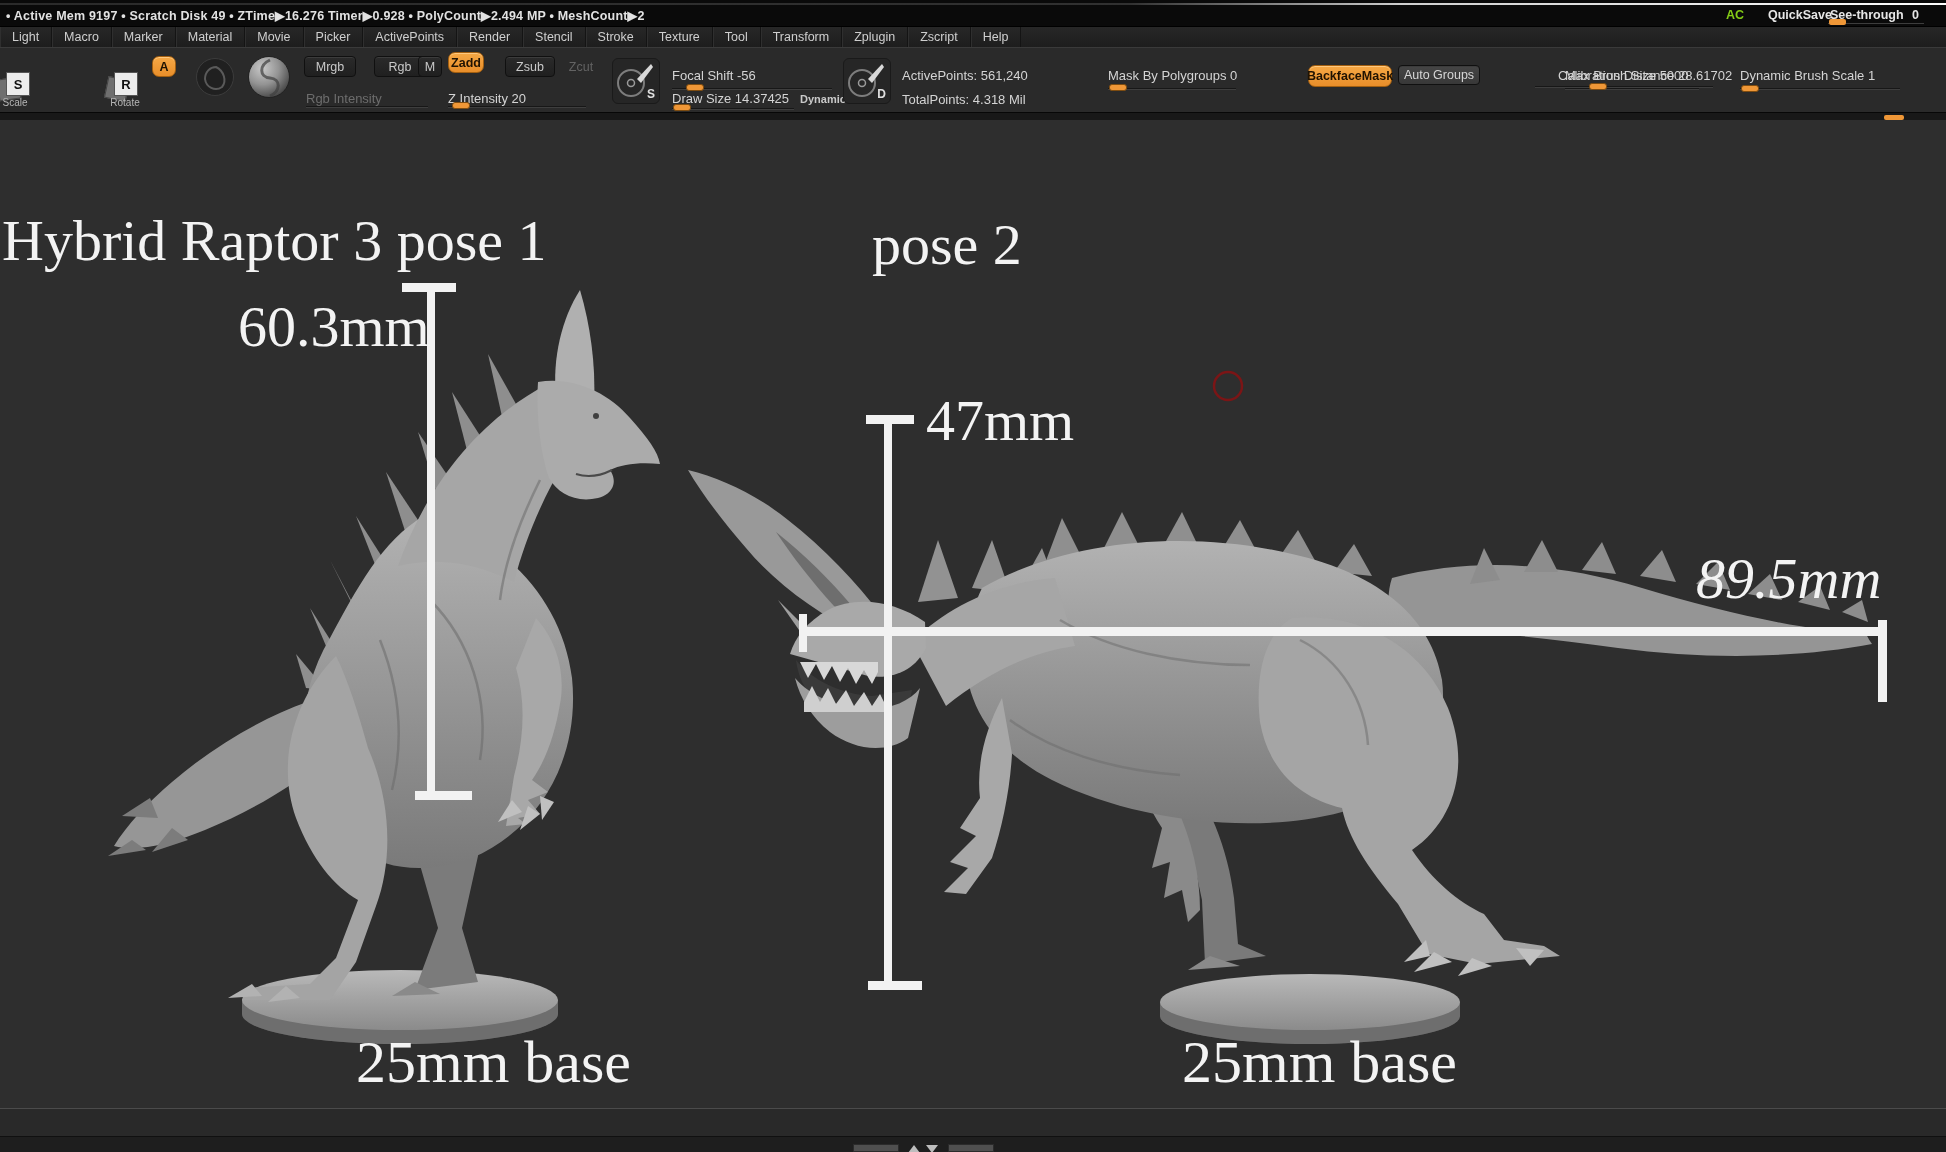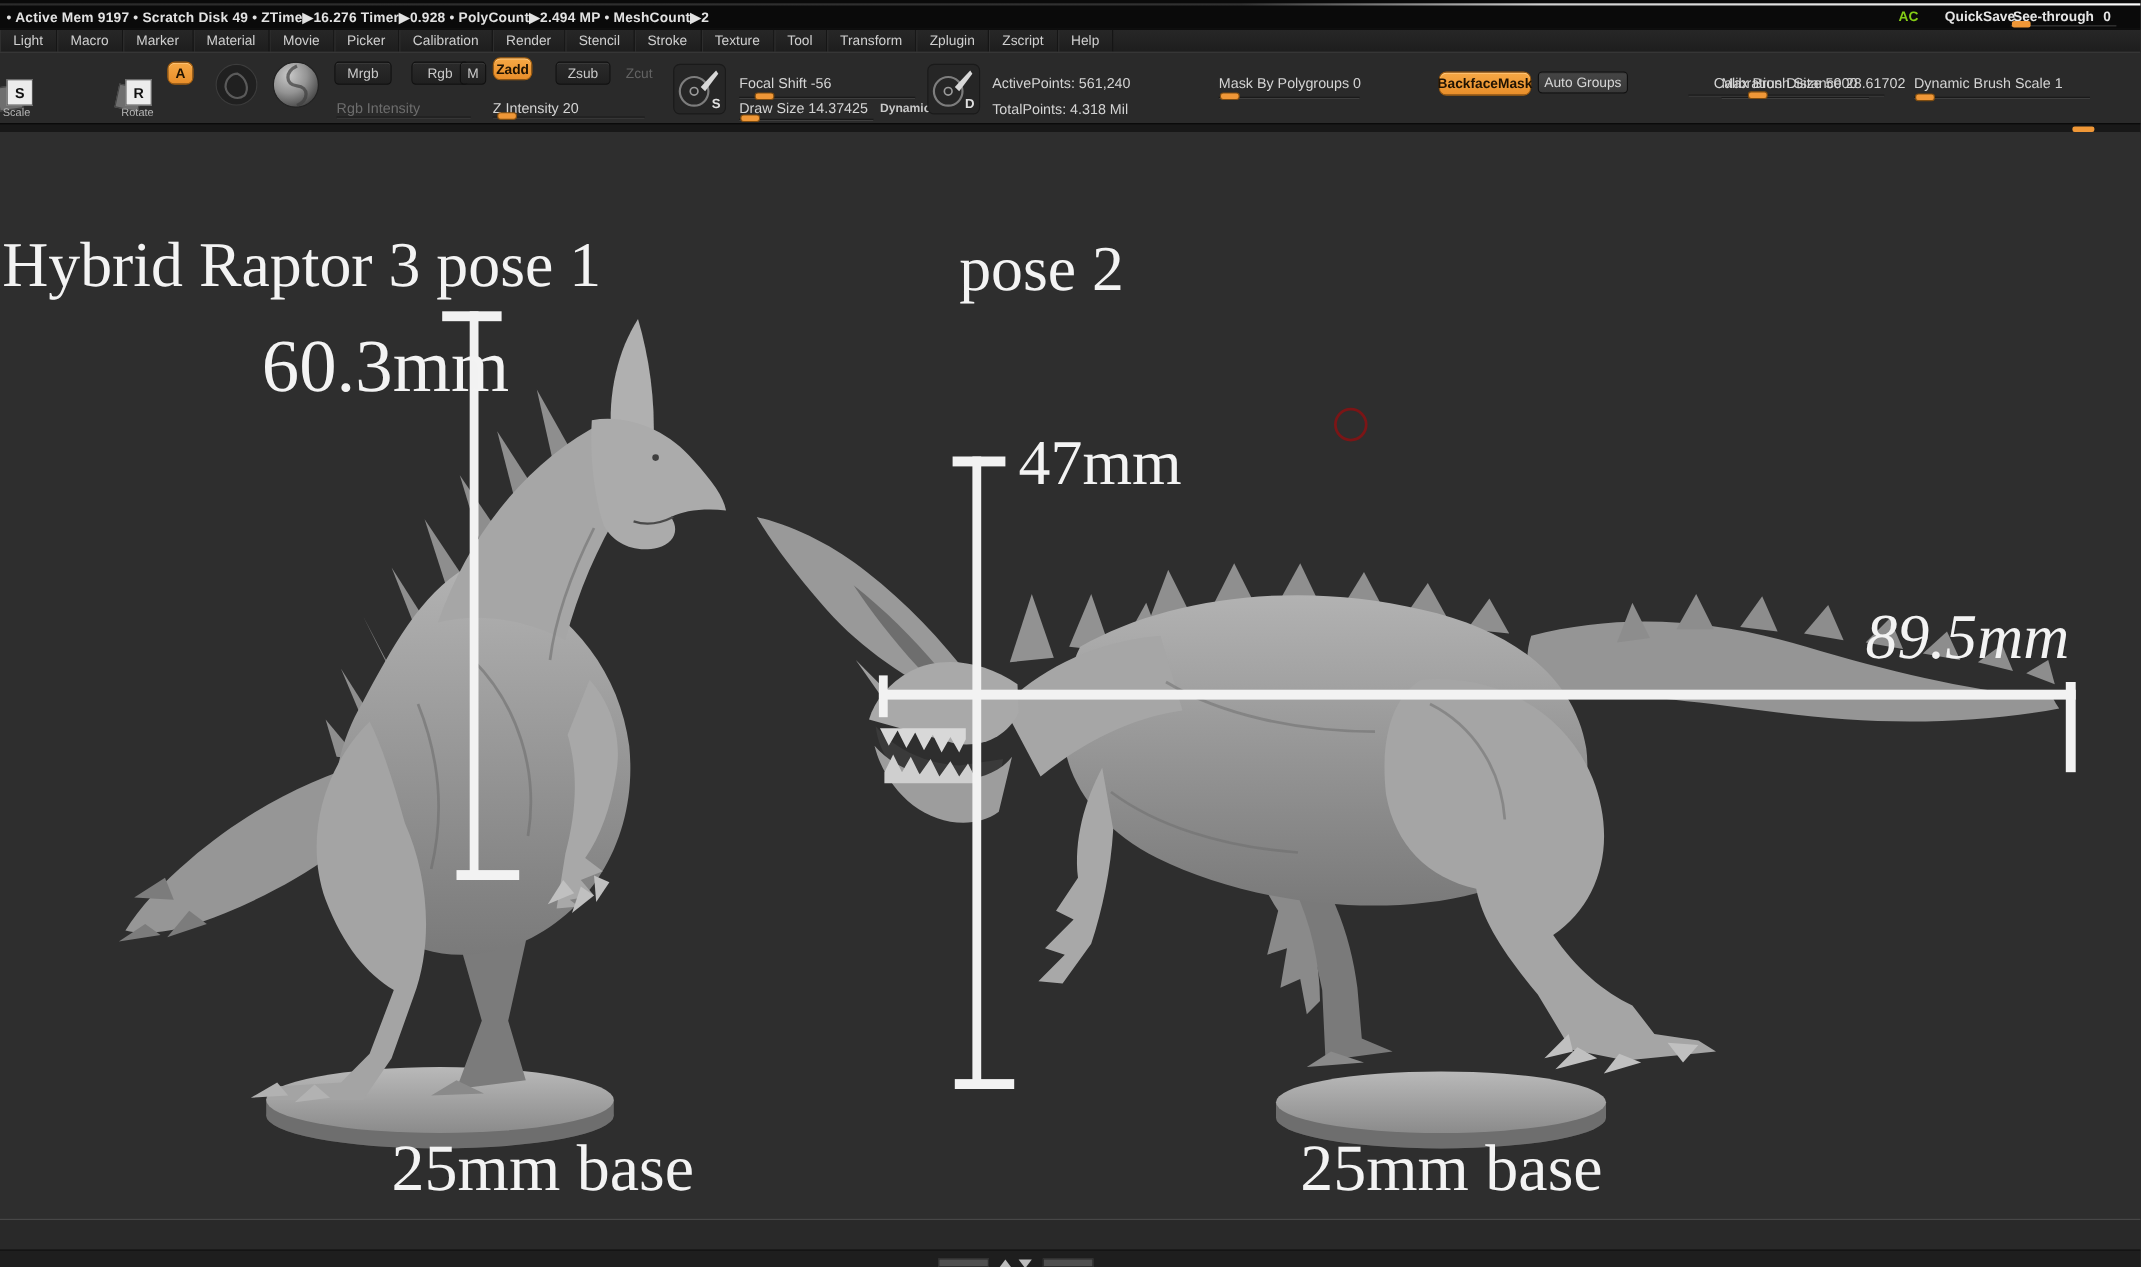--- a/index.html
+++ b/index.html
@@ -77,21 +77,21 @@
     <div class="see-handle"></div>
   </div>
 
   <div class="menubar">
     <span class="menu-item">Light</span>
     <span class="menu-item">Macro</span>
     <span class="menu-item">Marker</span>
     <span class="menu-item">Material</span>
     <span class="menu-item">Movie</span>
     <span class="menu-item">Picker</span>
-    <span class="menu-item">Calibration</span>
+    <span class="menu-item">ActivePoints</span>
     <span class="menu-item">Render</span>
     <span class="menu-item">Stencil</span>
     <span class="menu-item">Stroke</span>
     <span class="menu-item">Texture</span>
     <span class="menu-item">Tool</span>
     <span class="menu-item">Transform</span>
     <span class="menu-item">Zplugin</span>
     <span class="menu-item">Zscript</span>
     <span class="menu-item">Help</span>
   </div>
@@ -349,21 +349,21 @@
 
         <rect x="799" y="614" width="8" height="38"></rect>
         <rect x="799" y="627" width="1088" height="9"></rect>
         <rect x="1878" y="620" width="9" height="82"></rect>
       </g>
       <circle cx="1228" cy="386" r="14" fill="none" stroke="#7b1516" stroke-width="2.5"></circle>
     </svg>
 
     <span class="serif-label" style="left:2px;top:92px;font-size:58px;">Hybrid Raptor 3 pose 1</span>
     <span class="serif-label" style="left:872px;top:96px;font-size:58px;">pose 2</span>
-    <span class="serif-label" style="left:238px;top:178px;font-size:68px;">60.3mm</span>
+    <span class="serif-label" style="left:238px;top:178px;font-size:58px;">60.3mm</span>
     <span class="serif-label" style="left:926px;top:272px;font-size:58px;">47mm</span>
     <span class="serif-label" style="left:1696px;top:430px;font-size:58px;font-style:italic;">89.5mm</span>
     <span class="serif-label" style="left:356px;top:912px;font-size:60px;">25mm base</span>
     <span class="serif-label" style="left:1182px;top:912px;font-size:60px;">25mm base</span>
   </div>
 
   <div class="bottombar">
     <div class="bottombar-lower"></div>
     <div class="scroll-bar-piece" style="left:853px;"></div>
     <div class="arrow-up" style="left:908px;"></div>

